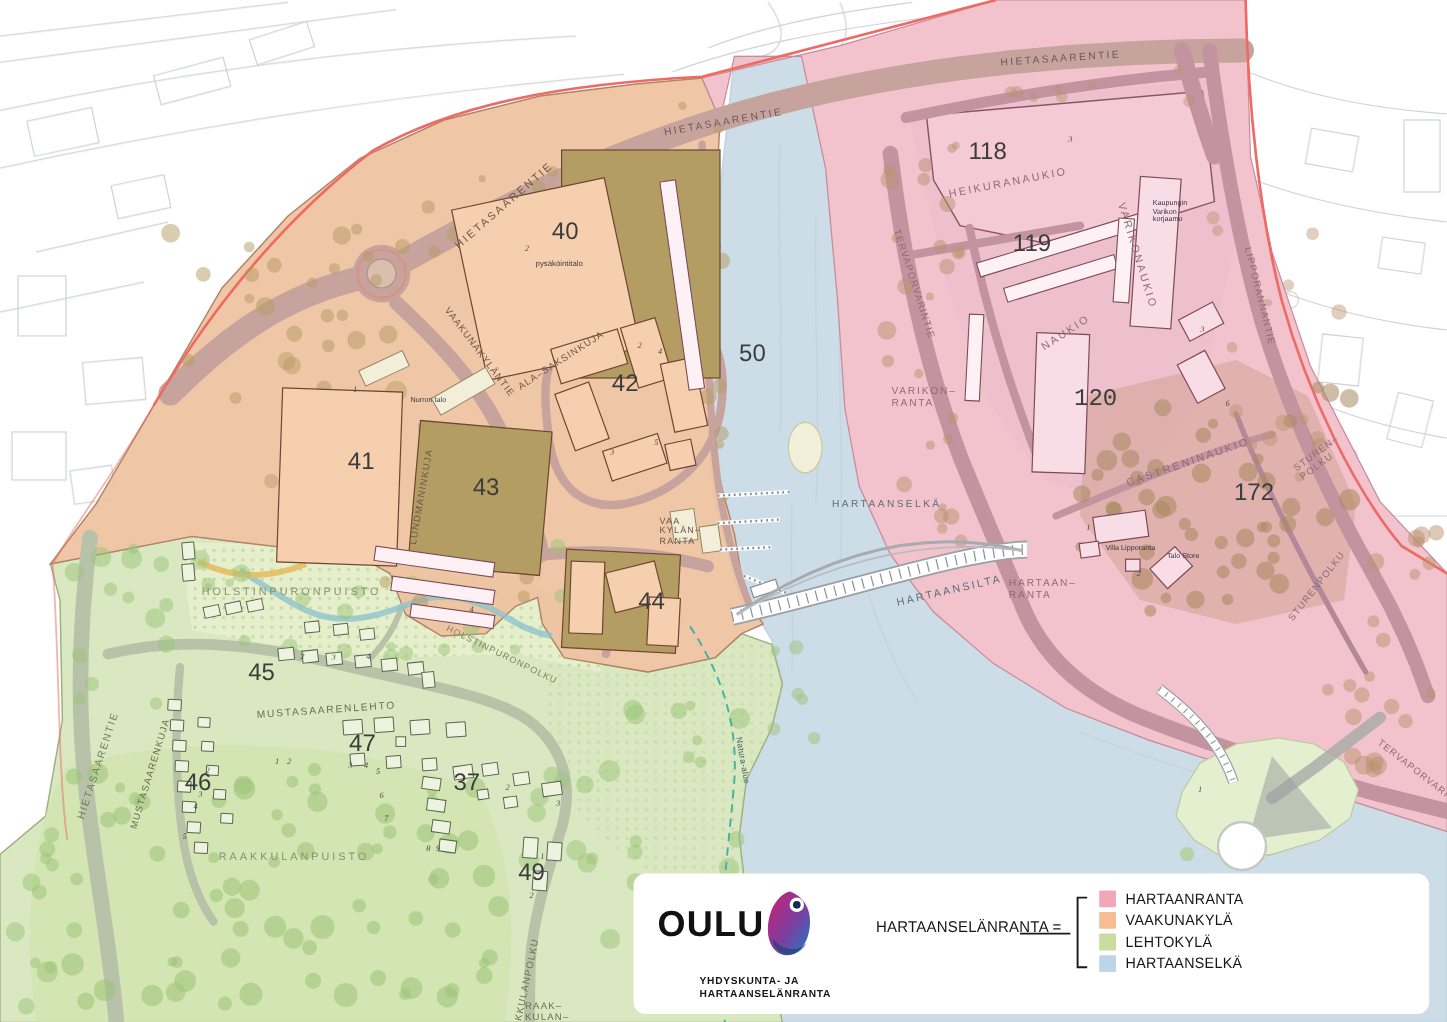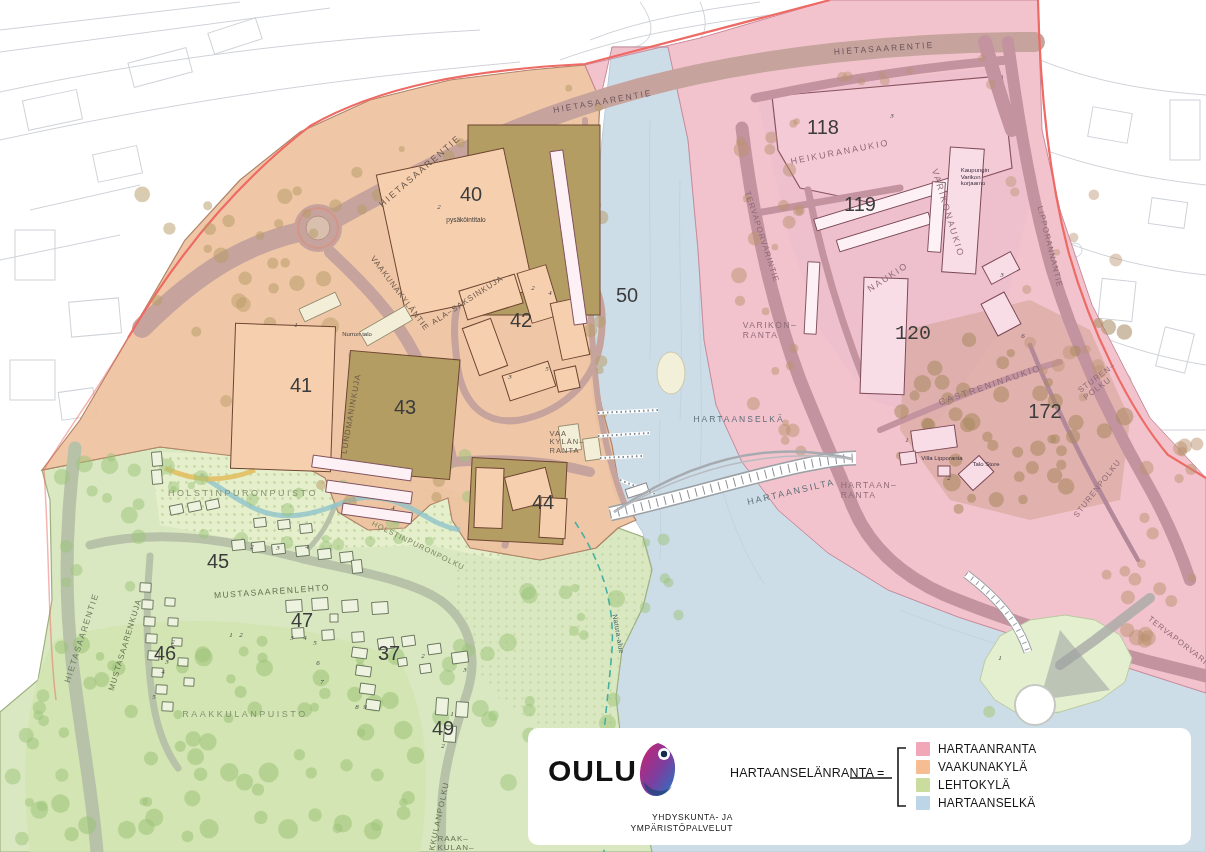--- a/index.html
+++ b/index.html
@@ -12,22 +12,22 @@
   .blocknum{position:absolute;white-space:nowrap;color:#3c3c3c;font-size:20px;font-weight:500;
       transform:translate(-50%,-50%);font-family:"Liberation Sans",sans-serif;}
   .plotnum{position:absolute;white-space:nowrap;color:#4a4a4a;font-size:7px;font-style:italic;
       transform:translate(-50%,-50%);font-family:"Liberation Serif",serif;}
   
   .legend{position:absolute;left:528px;top:728px;width:663px;height:117px;background:#fff;
       border-radius:10px;}
   .oulu{position:absolute;left:20px;top:26px;font-size:30px;font-weight:800;letter-spacing:1px;
       color:#111;}
   .drop{position:absolute;left:110px;top:13px;}
-  .org{position:absolute;left:55px;top:84px;width:150px;text-align:right;font-size:8.5px;
-      font-weight:400;letter-spacing:.6px;color:#151515;line-height:1.35;}
+  .org{position:absolute;left:55px;top:84px;width:150px;text-align:left;font-size:8.5px;
+      font-weight:700;letter-spacing:.6px;color:#151515;line-height:1.35;}
   .l-eq{position:absolute;left:202px;top:37px;font-size:13px;font-weight:500;color:#151515;
       letter-spacing:.2px;transform:scaleX(.96);transform-origin:left;}
   .l-conn{position:absolute;left:322px;top:12px;}
   .l-items{position:absolute;left:388px;top:12px;}
   .l-row{display:flex;align-items:center;height:18px;}
   .sw{width:14px;height:14px;display:inline-block;margin-right:8px;border-radius:1px;}
   .l-lab{font-size:12.5px;font-weight:500;color:#151515;letter-spacing:.3px;
       transform:scaleX(.95);transform-origin:left;white-space:nowrap;}
 </style>
 </head>
@@ -826,21 +826,21 @@
             <stop offset="1" stop-color="#1f7ac4"></stop>
       </linearGradient>
     </defs>
     <path d="M 20,2 C 30,5 38,15 37,29 C 36,45 28,55 18,55 C 8,55 1,45 2,31 C 3,17 10,5 20,2 Z" fill="url(#lg)"></path>
     <path d="M 6,41 C 14,51 26,53 34,45 C 30,53 20,57 13,53 C 8,50 6,45 6,41 Z" fill="#15406e" opacity=".6"></path>
     <circle cx="26" cy="13" r="6" fill="#fff"></circle>
         <circle cx="26" cy="13" r="3.2" fill="#122b4e"></circle>
   </svg>
   <div class="org">
     <div>YHDYSKUNTA- JA</div>
-    <div>YMPÄRISTÖPALVELUT</div>
+    <div>HARTAANSELÄNRANTA</div>
   </div>
   <div class="l-eq">HARTAANSELÄNRANTA =</div>
   <svg class="l-conn" width="66" height="72" viewBox="0 0 66 72">
     <path d="M 0,38 L 42,38 M 56,8 L 48,8 L 48,66 L 56,66" stroke="#1a1a1a" stroke-width="1.6" fill="none"></path>
   </svg>
   <div class="l-items">
     <div class="l-row">
       <span class="sw" style="background: rgb(242, 167, 184);"></span>
       <span class="l-lab">HARTAANRANTA</span>
     </div>

